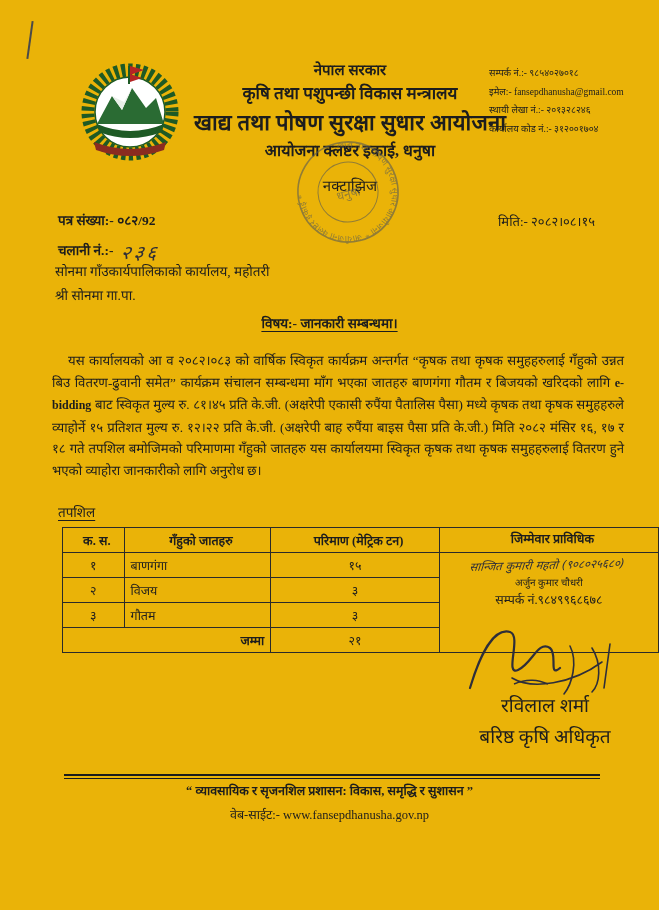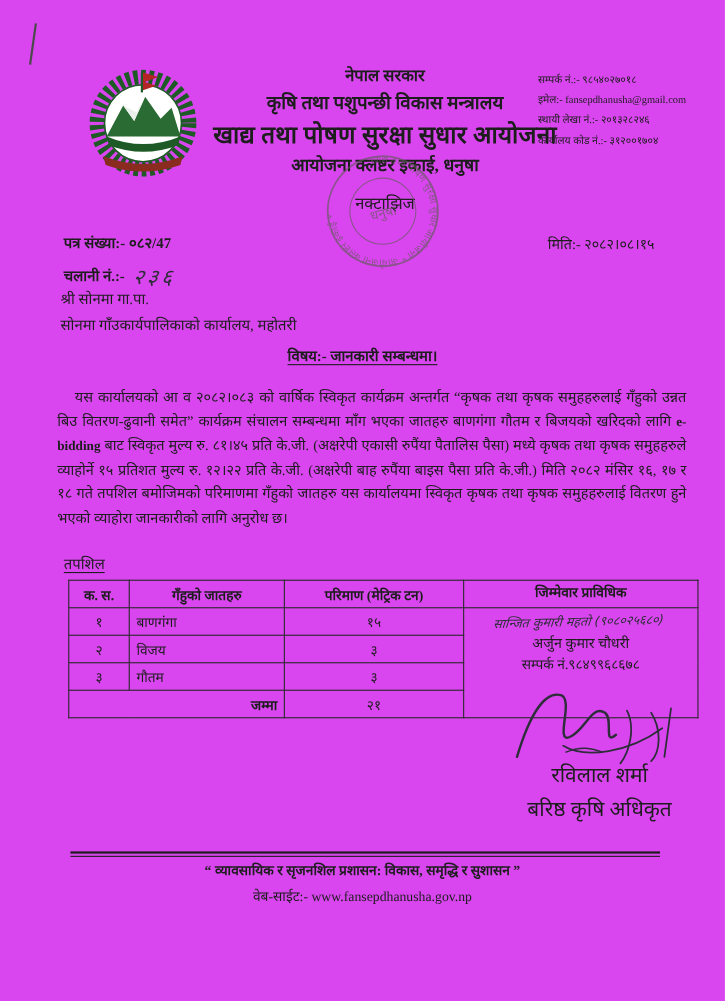--- a/index.html
+++ b/index.html
@@ -5,21 +5,21 @@
   html,body{margin:0;padding:0;}
   body{
     width:659px;height:910px;
     background:#e8e8e6;
     font-family:"Liberation Serif","DejaVu Serif",serif;
     color:#1d1d1d;
     -webkit-font-smoothing:antialiased;
   }
   .page{
     position:relative;width:659px;height:910px;
-    background:#d946ef;
+    background:#eab308;
     overflow:hidden;
   }
   
   .pen-mark{position:absolute;left:29px;top:21px;width:2px;height:38px;background:#4a4a4a;transform:rotate(8deg);}
   .emblem{position:absolute;left:72px;top:58px;width:116px;height:112px;}
   .head-center{position:absolute;left:160px;top:62px;width:380px;text-align:center;line-height:1.15;}
   .head-gov{font-size:15px;font-weight:bold;}
   .head-ministry{font-size:17px;font-weight:bold;margin-top:5px;}
   .head-project{font-size:22px;font-weight:bold;margin-top:6px;letter-spacing:.2px;}
   .head-unit{font-size:16px;font-weight:bold;margin-top:7px;}
@@ -35,28 +35,28 @@
   
   .subject{position:absolute;left:0;top:314px;width:659px;text-align:center;font-size:13.5px;font-weight:bold;}
   .subject span{text-decoration:underline;text-underline-offset:3px;}
   
   .body-par{position:absolute;left:52px;top:350px;width:572px;font-size:13.2px;line-height:21.6px;text-align:justify;text-indent:16px;}
   .ebid{font-family:"Liberation Serif",serif;font-weight:bold;font-size:12px;}
   
   .tapasil{position:absolute;left:58px;top:503px;font-size:13.5px;font-weight:normal;text-decoration:underline;text-underline-offset:3px;}
   table.sched{position:absolute;left:62px;top:527px;border-collapse:collapse;font-size:12.5px;}
   table.sched th,table.sched td{border:1.2px solid #2a2a2a;padding:2px 6px;height:20px;}
-  table.sched th{font-weight:bold;text-align:center;}
+  table.sched th{font-weight:bold;text-align:center;padding-left:13px;}
   .col-sn{width:42px;text-align:center;}
   .col-var{width:128px;text-align:left;}
   .col-qty{width:150px;}
   td.qty{text-align:center;padding-right:10px;}
   .col-tech{width:200px;vertical-align:top;text-align:center;}
   .tech-hand{font-family:"DejaVu Sans","Liberation Sans",sans-serif;font-style:italic;font-size:11.5px;white-space:nowrap;color:#2e2e38;transform:rotate(-1.5deg) skewX(-6deg);margin:2px 0 3px -4px;}
-  .tech-name{font-size:13px;line-height:1.55;}
+  .tech-name{font-size:10px;line-height:1.55;}
   .tech-contact{font-size:12.5px;}
   td.total-label{text-align:right;font-weight:bold;}
   
   .sig-scribble{position:absolute;left:452px;top:618px;width:185px;height:85px;}
   .sig-block{position:absolute;left:455px;top:690px;width:180px;text-align:center;font-size:19px;line-height:1.65;}
   
   .foot-rule{position:absolute;left:64px;top:774px;width:536px;height:2px;border-top:2.5px solid #1c1c1c;border-bottom:1px solid #1c1c1c;}
   .foot-slogan{position:absolute;left:0;top:782px;width:659px;text-align:center;font-size:12.5px;font-weight:bold;}
   .foot-web{position:absolute;left:0;top:806px;width:659px;text-align:center;font-size:12.5px;}
 </style>
@@ -102,35 +102,35 @@
     <circle cx="56" cy="56" r="30" fill="none" stroke="#5c5c52" stroke-width="1"></circle>
     <text font-size="9" fill="#5c5c52" font-family="'Liberation Serif',serif">
       <textPath href="#ringPath">खाद्य तथा पोषण सुरक्षा सुधार आयोजना * आयोजना क्लष्टर इकाई *</textPath>
     </text>
     <text x="56" y="62" text-anchor="middle" font-size="12" fill="#5c5c52" font-family="'Liberation Serif',serif">धनुषा</text>
   </svg>
 
   <div class="meta-left">
     <div>
       <span>पत्र संख्या:-</span>
-      <span>०८२/47</span>
+      <span>०८२/92</span>
     </div>
     <div>
       <span>चलानी नं.:-</span>
       <span class="handwrit">२३६</span>
     </div>
   </div>
   <div class="meta-date">
     <span>मिति:-</span>
     <span>२०८२।०८।१५</span>
   </div>
 
   <div class="addressee">
+    <div>सोनमा गाँउकार्यपालिकाको कार्यालय, महोतरी</div>
     <div>श्री सोनमा गा.पा.</div>
-    <div>सोनमा गाँउकार्यपालिकाको कार्यालय, महोतरी</div>
   </div>
 
   <div class="subject">
     <span>विषय:- जानकारी सम्बन्धमा।</span>
   </div>
 
   <div class="body-par">
     <span>यस कार्यालयको आ व २०८२।०८३ को वार्षिक स्विकृत कार्यक्रम अन्तर्गत “कृषक तथा कृषक समुहहरुलाई गँहुको उन्नत बिउ वितरण-ढुवानी समेत” कार्यक्रम संचालन सम्बन्धमा माँग भएका जातहरु बाणगंगा गौतम र बिजयको खरिदको लागि </span><span class="ebid">e-bidding</span><span> बाट स्विकृत मुल्य रु. ८१।४५ प्रति के.जी. (अक्षरेपी एकासी रुपैंया पैतालिस पैसा) मध्ये कृषक तथा कृषक समुहहरुले व्याहोर्ने १५ प्रतिशत मुल्य रु. १२।२२ प्रति के.जी. (अक्षरेपी बाह रुपैंया बाइस पैसा प्रति के.जी.) मिति २०८२ मंसिर १६, १७ र १८ गते तपशिल बमोजिमको परिमाणमा गँहुको जातहरु यस कार्यालयमा स्विकृत कृषक तथा कृषक समुहहरुलाई वितरण हुने भएको व्याहोरा जानकारीको लागि अनुरोध छ।</span>
   </div>
 

